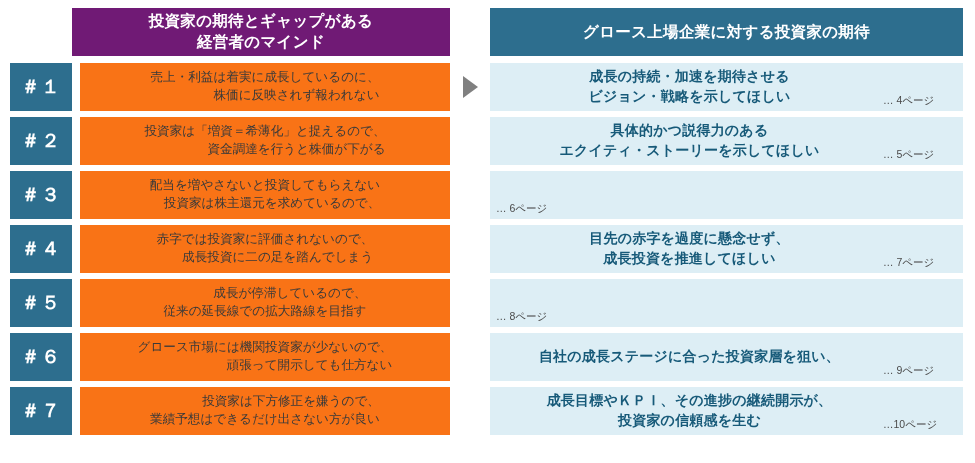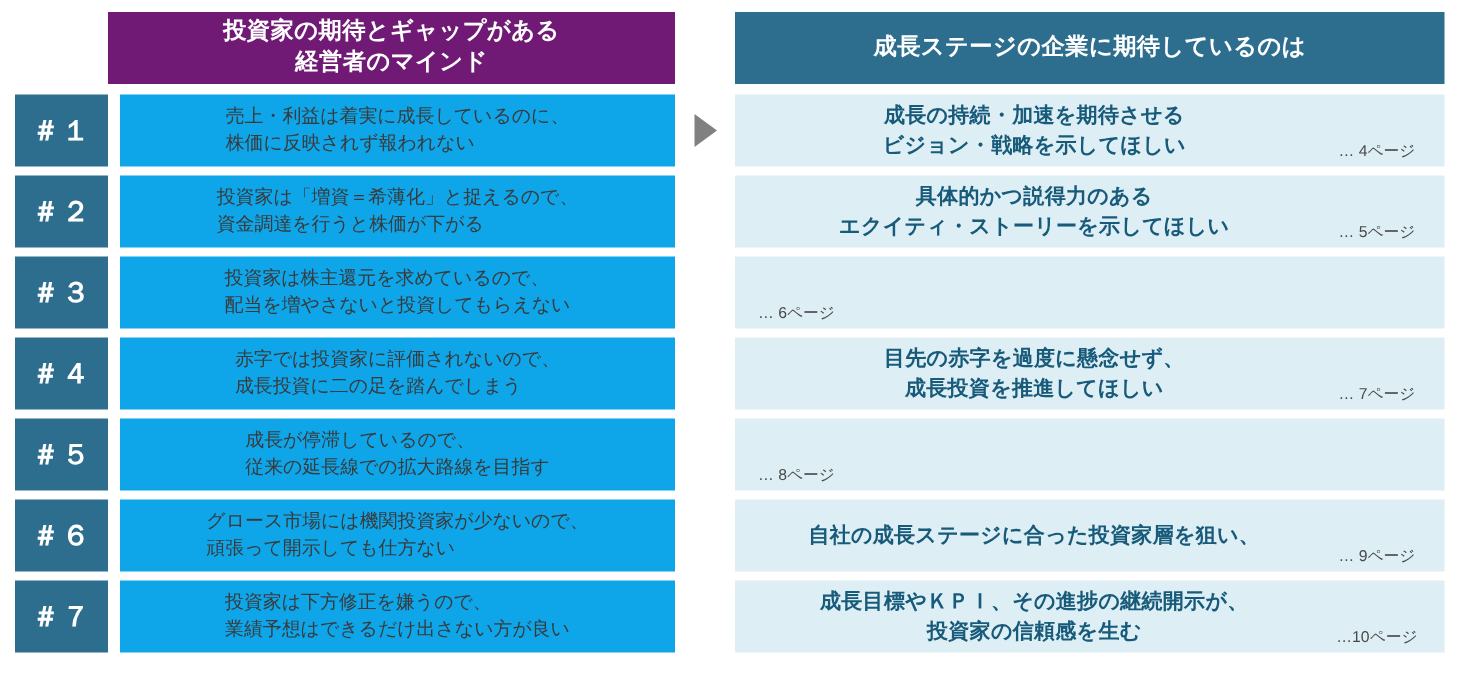--- a/index.html
+++ b/index.html
@@ -80,27 +80,27 @@
     font-size: 19px;
     font-weight: bold;
     display: flex;
     align-items: center;
     justify-content: center;
     letter-spacing: 1px;
   }
   .left-cell {
     flex: 0 0 370px;
     width: 370px;
-    background: #0ea5e9;
+    background: #f97316;
     color: #3a3a3a;
     font-size: 12.6px;
     display: flex;
     align-items: center;
     justify-content: center;
-    text-align: left;
+    text-align: right;
     line-height: 1.42;
   }
   .arrow-cell {
     flex: 0 0 40px;
     width: 40px;
     display: flex;
     align-items: center;
     justify-content: center;
   }
   .arrow-glyph {
@@ -125,21 +125,21 @@
     font-weight: bold;
     text-align: center;
     line-height: 1.4;
     letter-spacing: 0.2px;
   }
   .page-ref {
     flex: 0 0 70px;
     width: 70px;
     color: #4a4a4a;
     font-size: 10.5px;
-    text-align: center;
+    text-align: left;
     padding-right: 6px;
     white-space: nowrap;
     margin-top: 28px;
   }
   .line {
     display: block;
   }
 </style>
 </head>
 <body>
@@ -148,21 +148,21 @@
 
   <div class="header-row">
     <div class="num-col-spacer"></div>
     <div class="head-left">
       <div>
         <span class="line">投資家の期待とギャップがある</span>
         <span class="line">経営者のマインド</span>
       </div>
     </div>
     <div class="arrow-col-spacer"></div>
-    <div class="head-right">成長ステージの企業に期待しているのは</div>
+    <div class="head-right">グロース上場企業に対する投資家の期待</div>
   </div>
 
   <div class="rows">
 
     <div class="row">
       <div class="num-cell">＃１</div>
       <div class="left-cell">
         <div>
           <span class="line">売上・利益は着実に成長しているのに、</span>
           <span class="line">株価に反映されず報われない</span>
@@ -195,22 +195,22 @@
           <span class="line">エクイティ・ストーリーを示してほしい</span>
         </div>
         <div class="page-ref">… 5ページ</div>
       </div>
     </div>
 
     <div class="row">
       <div class="num-cell">＃３</div>
       <div class="left-cell">
         <div>
+          <span class="line">配当を増やさないと投資してもらえない</span>
           <span class="line">投資家は株主還元を求めているので、</span>
-          <span class="line">配当を増やさないと投資してもらえない</span>
         </div>
       </div>
       <div class="arrow-cell blank"></div>
       <div class="right-cell">
         <div class="page-ref">… 6ページ</div>
       </div>
     </div>
 
     <div class="row">
       <div class="num-cell">＃４</div>

